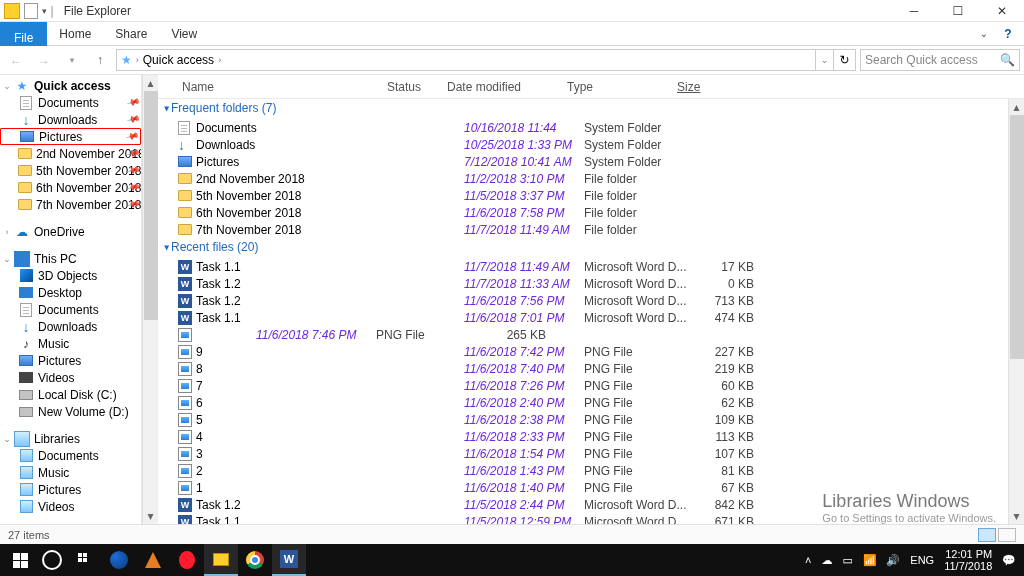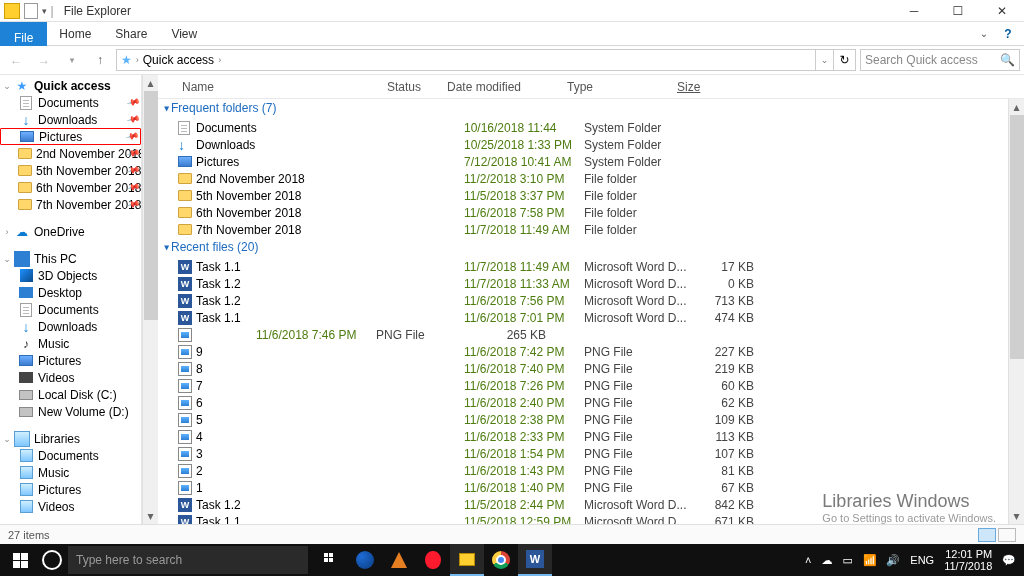--- a/index.html
+++ b/index.html
@@ -75,21 +75,21 @@
   .c-date { width:120px; }
   .c-type { width:110px; }
   .c-size { width:60px; text-align:right;text-decoration:underline;}
   .rows { flex:1; overflow-y:auto; position:relative; }
   .group { display:flex; color:#1e6bbf; padding:2px 0 2px 4px; height:20px; }
   .group .tri { transform:rotate(90deg); font-size:10px; margin-right:4px; display:inline-block; }
   .row { display:flex; align-items:center; height:17px; padding-left:20px; }
   .row .ic { width:18px; display:inline-flex; align-items:center; }
   .row .nm { width:208px; white-space:nowrap; overflow:hidden; text-overflow:ellipsis; }
   .row .st { width:60px; }
-  .row .dt { width:120px; color:#4d7c0f; }
+  .row .dt { width:120px; color:#6d28d9;font-style:italic; }
   .row .ty { width:110px; color:#444; white-space:nowrap; overflow:hidden; text-overflow:ellipsis; }
   .row .sz { width:60px; color:#444; text-align:right; }
 
   
   .status { height:20px; border-top:1px solid #e0e0e0; display:flex; align-items:center; padding:0 8px; font-size:11px; color:#555; background:#fafafa; }
   .status .sp { flex:1; }
   .status .layout { display:flex; gap:2px; }
   .status .layout div { width:18px; height:14px; border:1px solid #bbb; }
   .status .layout .sel { background:#cde6fa; border-color:#6aa9de;}
 
@@ -599,23 +599,20 @@
 <div class="taskbar">
   <div class="start">
     <div class="win-logo">
         <span></span>
         <span></span>
         <span></span>
         <span></span>
       </div>
   </div>
   <div class="cortana"></div>
-  <div class="searchbox">
-    <span>Type here to search</span>
-  </div>
   <div class="tbtn">
       <div class="tv-ico">
         <span></span>
         <span></span>
         <span></span>
         <span></span>
       </div>
     </div>
   <div class="tbtn">
       <div class="edge-ico"></div>

